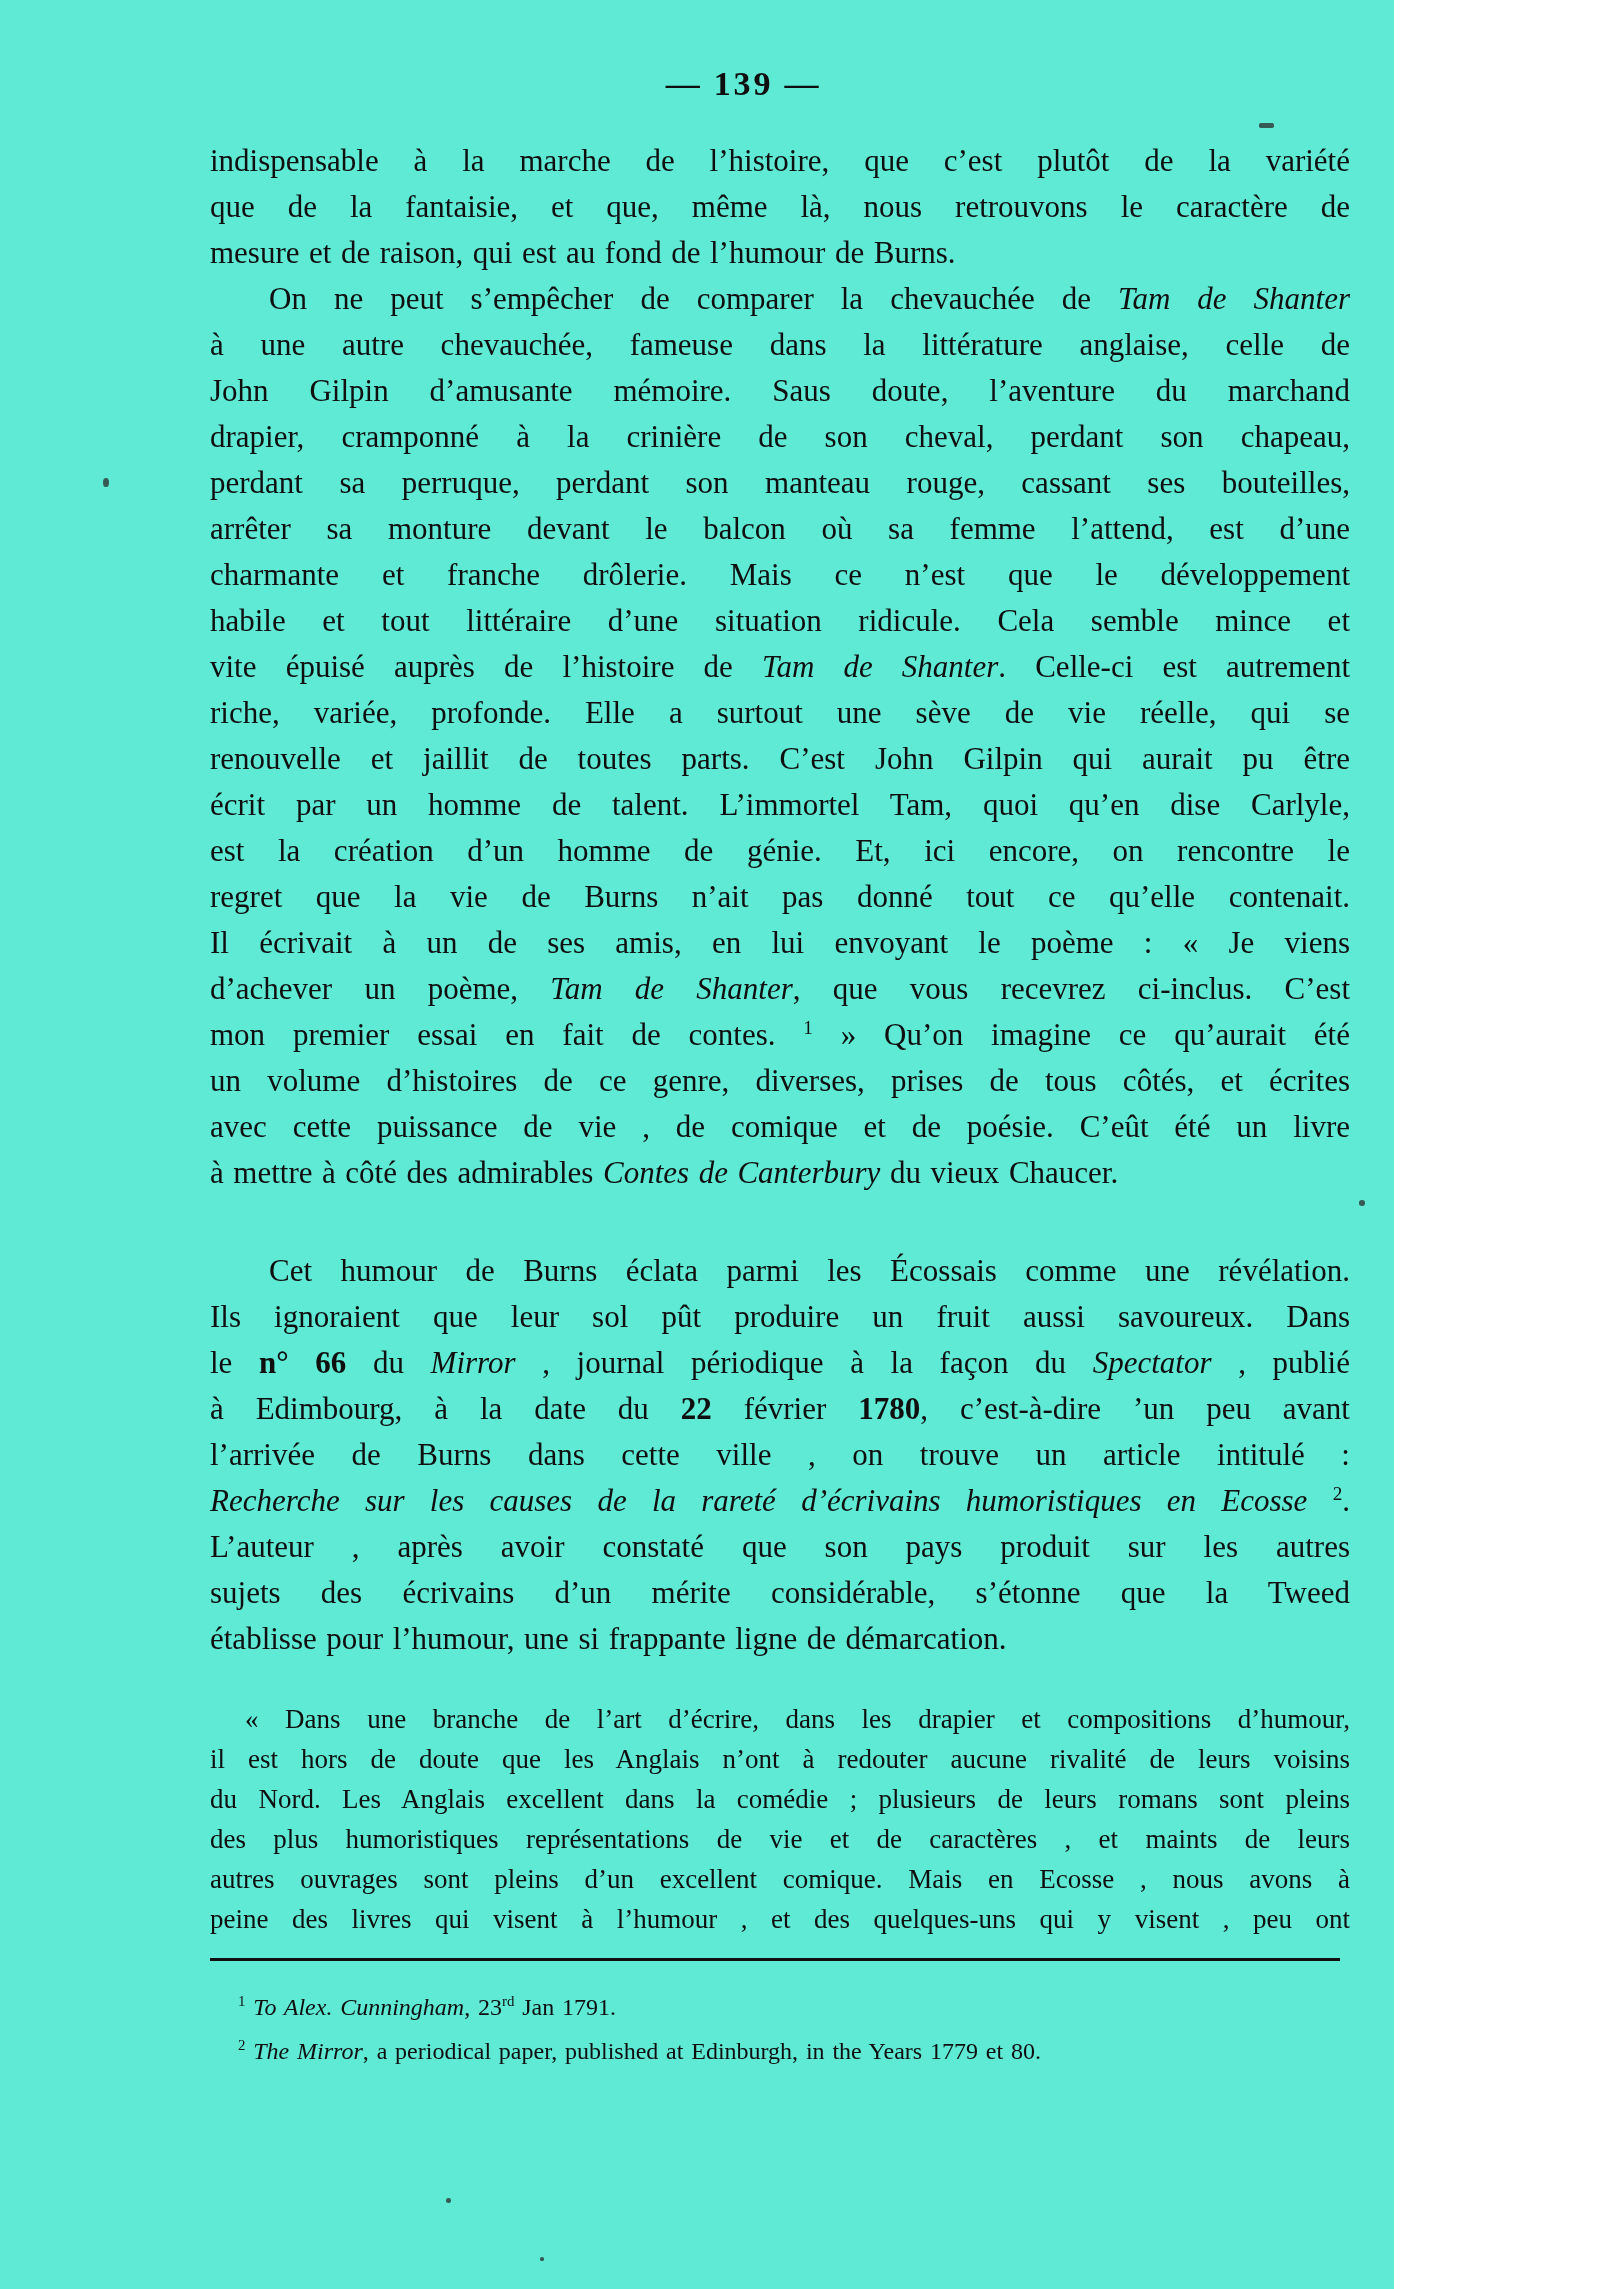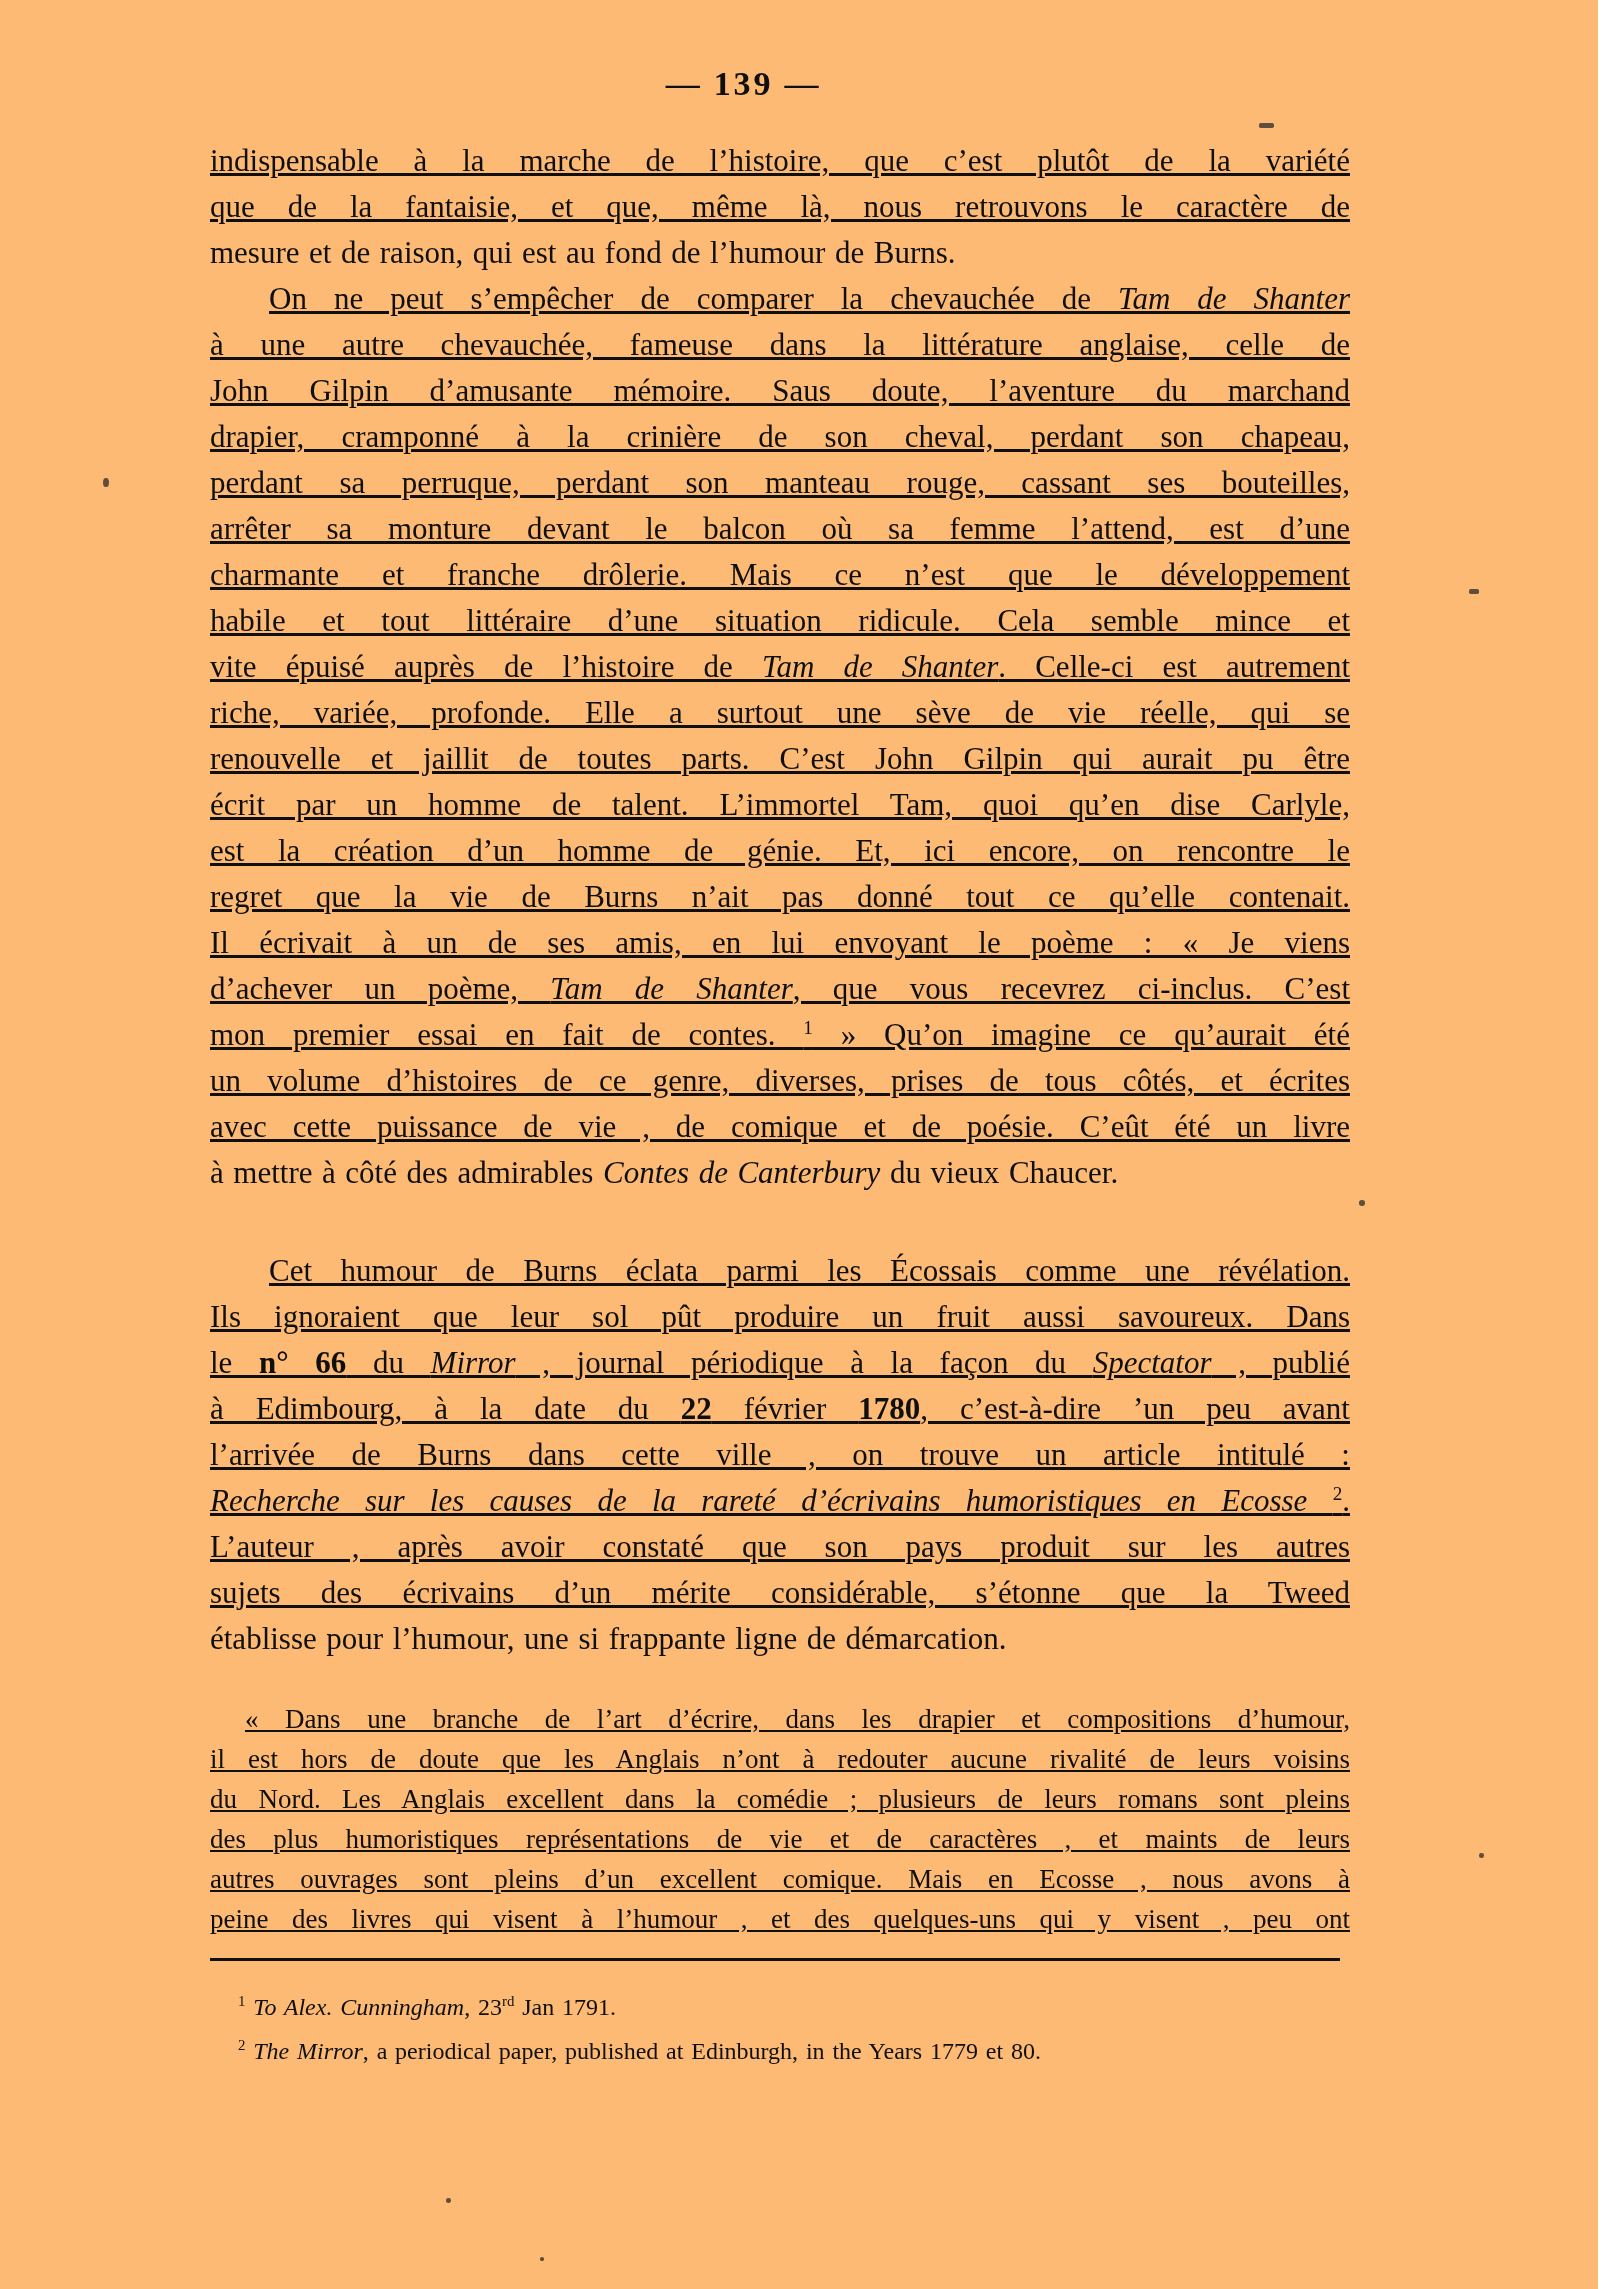--- a/index.html
+++ b/index.html
@@ -1,21 +1,21 @@
 <!DOCTYPE html>
 <html style="font-size:14.8px"><head>
 <meta charset="utf-8">
 <title>Scanned book page</title>
 <style>
   html, body { margin: 0; padding: 0; background: #ffffff; }
   .page {
     position: relative;
-    width: 1598px;
+    width: 1394px;
     height: 2290px;
-    background: #fdba74;
+    background: #5eead4;
     color: #0f0f0f;
     font-family: "Liberation Serif", "DejaVu Serif", serif;
     overflow: hidden;
   }
   .page-number {
     position: absolute;
     top: 65px;
     left: 210px;
     width: 1067px;
     text-align: center;
@@ -35,21 +35,21 @@
     line-height: 46px;
     word-spacing: 1.8px;
   }
   .para.gap { margin-top: 52px; }
   .para.quote {
     font-size: 27px;
     line-height: 40px;
     margin-top: 37px;
   }
   .line { text-align: justify; }
-  .line.j { text-align-last: justify; text-decoration: underline; }
+  .line.j { text-align-last: justify; }
   .line.ind { text-indent: 59px; }
   .quote .line.ind { text-indent: 35px; }
   .i { font-style: italic; margin-top: 16px; }
   .b { font-weight: bold; }
   .sup { font-size: 62%; vertical-align: super; line-height: 0; }
   .footnote-sep {
     margin-top: 18.5px;
     width: 1130px;
     height: 3.7px;
     background: #101010;

